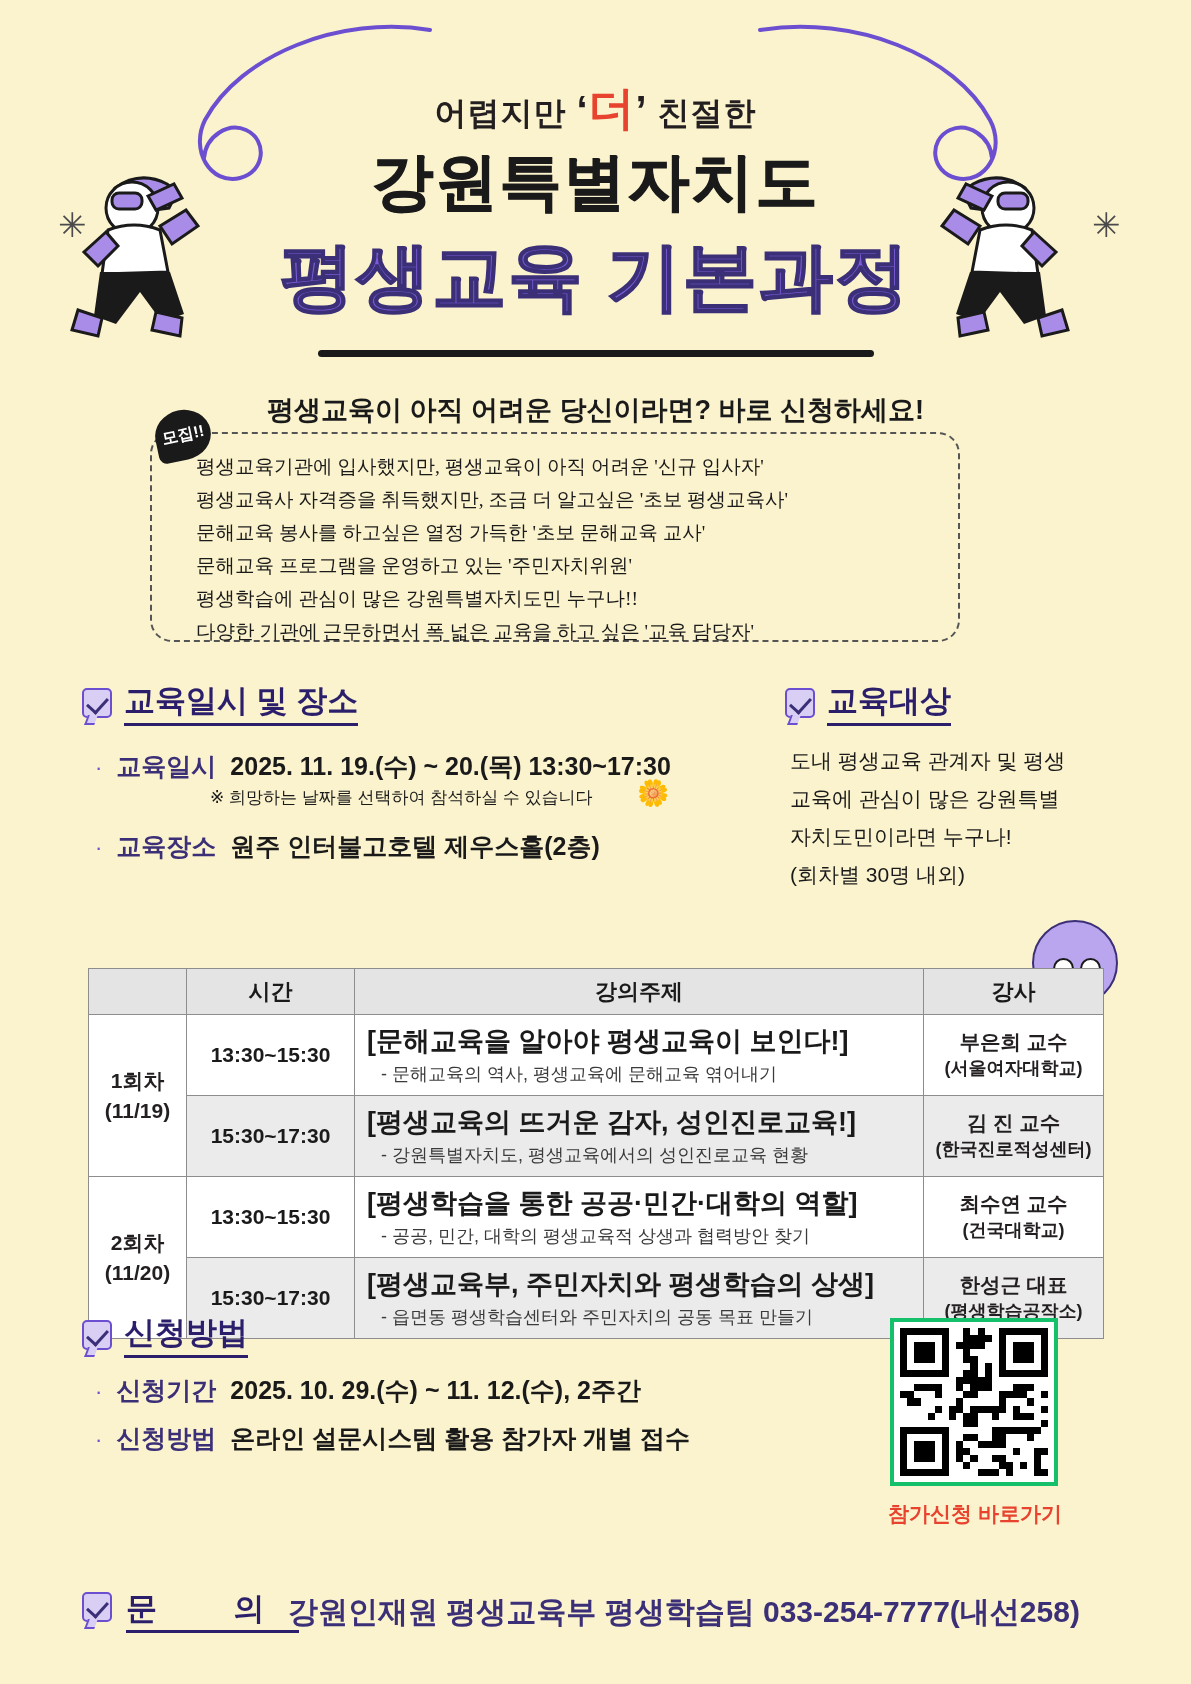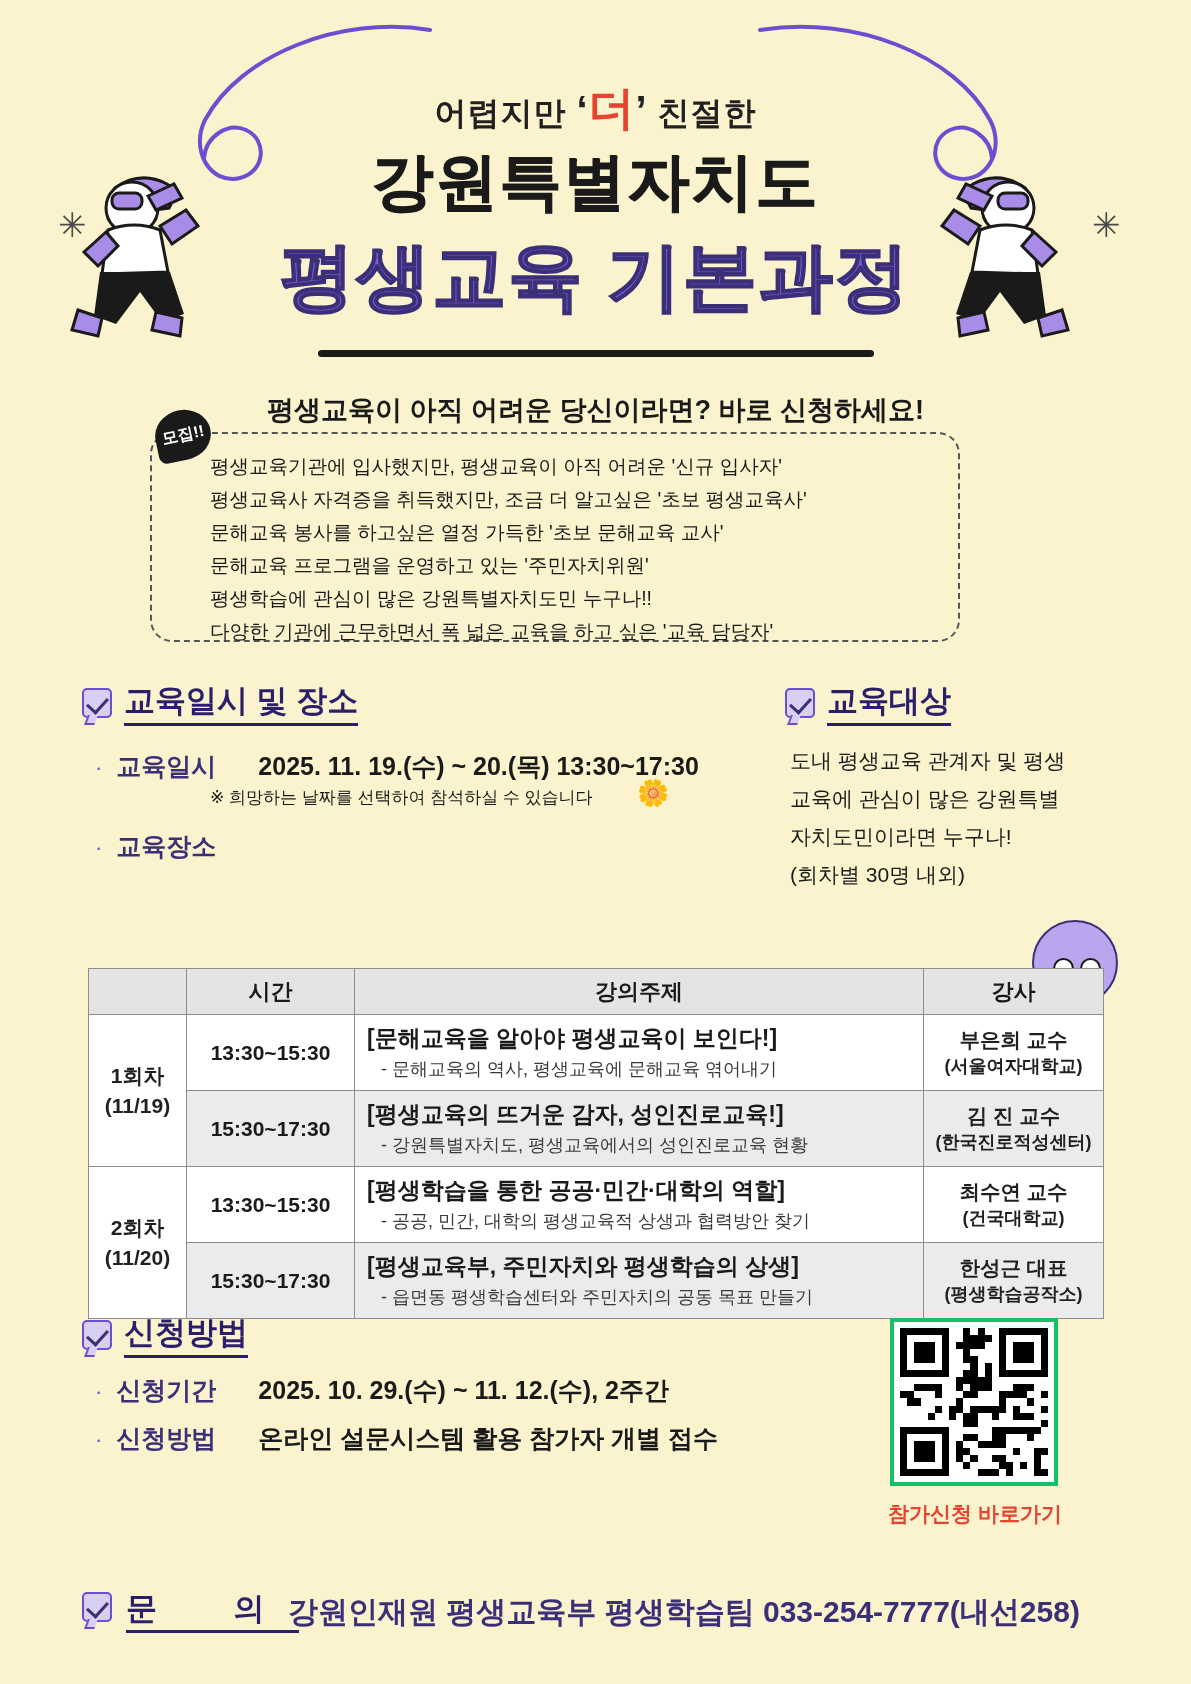--- a/index.html
+++ b/index.html
@@ -49,21 +49,21 @@
   .person { position:absolute; }
   .p-left { left:60px; top:160px; }
   .p-right { left:880px; top:160px; }
 
   
   .target-box {
     position:absolute; left:150px; top:432px; width:810px; height:210px;
     border:2px dashed #555; border-radius:22px; background:transparent;
   }
   .target-list {
-    position:absolute; left:210px; top:450px; width:760px;
+    position:absolute; left:196px; top:450px; width:760px;font-family:Liberation Serif, serif;
   }
   .target-list div { font-size:19.5px; line-height:33px; color:#1a1a1a; }
   .badge-mojip {
     position:absolute; left:155px; top:410px;
     width:56px; height:50px; background:#1a1a1a; color:#fff;
     border-radius:50% 50% 50% 8px / 50% 50% 50% 8px;
     font-size:16px; font-weight:bold; display:flex; align-items:center; justify-content:center;
     transform:rotate(-12deg);
   }
 
@@ -90,21 +90,21 @@
   .sec-a { left:82px; top:680px; }
   .sec-b { left:785px; top:680px; }
   .sec-c { left:82px; top:912px; }
   .sec-d { left:82px; top:1312px; }
   .sec-e { left:82px; top:1592px; }
 
   
   .row { position:absolute; display:flex; align-items:baseline; gap:14px; }
   .bullet { color:#6b4fd0; font-size:22px; line-height:1; }
   .lbl { font-size:25px; font-weight:bold; color:#3b2f78; }
-  .val { font-size:25px; font-weight:bold; color:#1a1a1a;margin-left:28px; }
+  .val { font-size:25px; font-weight:bold; color:#1a1a1a; }
   .note { position:absolute; font-size:17px; color:#1a1a1a; }
 
   .r1 { left:95px; top:750px; }
   .r2 { left:95px; top:830px; }
   .note1 { left:210px; top:786px; }
   .flower { position:absolute; left:637px; top:778px; font-size:26px; }
 
   
   .target-right {
     position:absolute; left:790px; top:742px; width:330px;
@@ -121,21 +121,21 @@
     background:#e4e4e4; font-size:22px; font-weight:bold; height:46px; color:#1a1a1a;
   }
   td.sess {
     width:98px; text-align:center; font-size:21px; font-weight:bold;
     background:#fff; line-height:30px;
   }
   td.time {
     width:168px; text-align:center; font-size:21px; font-weight:bold; color:#1a1a1a;
   }
   td.topic { padding:8px 10px 9px 12px; }
-  td.topic .t1 { font-size:23px; font-weight:bold; color:#1a1a1a; }
+  td.topic .t1 { font-size:27px; font-weight:bold; color:#1a1a1a; }
   td.topic .t2 { font-size:18px; color:#3a3a3a; padding-left:14px; margin-top:3px; }
   td.lect {
     width:180px; text-align:center; font-size:20.5px; font-weight:bold; line-height:27px;
   }
   td.lect .aff { font-size:18px; font-weight:bold; }
   tr.alt td { background:#ebebeb; }
   tr.alt td.topic, tr.alt td.lect, tr.alt td.time { background:#ebebeb; }
 
   
   .blob {
@@ -248,20 +248,21 @@
   <div class="row r1">
     <span class="bullet">·</span>
     <span class="lbl">교육일시</span>
     <span class="val">2025. 11. 19.(수) ~ 20.(목) 13:30~17:30</span>
   </div>
   <div class="note note1">※ 희망하는 날짜를 선택하여 참석하실 수 있습니다</div>
   <div class="flower">🌼</div>
   <div class="row r2">
     <span class="bullet">·</span>
     <span class="lbl">교육장소</span>
+    <span class="val">원주 인터불고호텔 제우스홀(2층)</span>
   </div>
 
   <div class="sec sec-b">
     <div class="chk">
         <span class="tail"></span>
       </div>
     <div class="sec-title">교육대상</div>
   </div>
   <div class="target-right">
     <div>도내 평생교육 관계자 및 평생</div>

